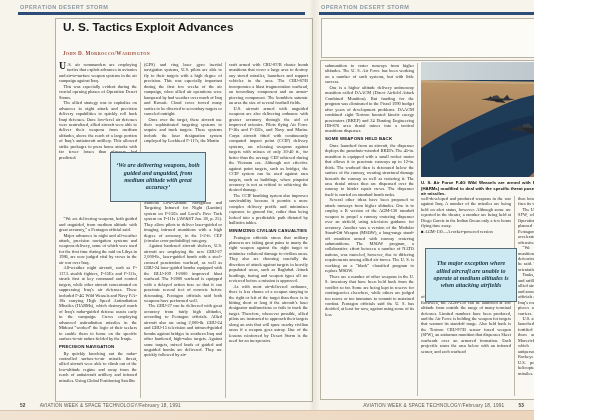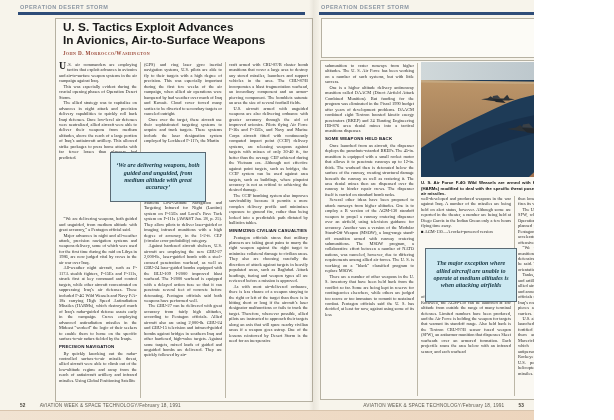--- a/index.html
+++ b/index.html
@@ -86,21 +86,20 @@
   <div class="kicker kicker-left">OPERATION DESERT STORM</div>
   <div class="rule rule-left"></div>
   <div class="kicker kicker-right">OPERATION DESERT STORM</div>
   <div class="rule rule-right">
     <span class="rule-tip"></span>
   </div>
 
   <div class="article-box left-box"></div>
   <div class="title">
     <div>U. S. Tactics Exploit Advances</div>
-    <div>In Avionics, Air-to-Surface Weapons</div>
   </div>
   <div class="byline">John D. Morrocco/Washington</div>
 
   <div class="col lc1">
       <p class="para drop"><span class="dropcap">U</span>.S. air commanders are employing tactics that exploit advances in avionics and air-to-surface weapon systems in the air campaign against Iraq.</p>
       <p class="para p">This was especially evident during the crucial opening phases of Operation Desert Storm.</p>
       <p class="para p">The allied strategy was to capitalize on advances in night attack and precision delivery capabilities to quickly roll back Iraqi defenses. Once low-level air defenses were neutralized, allied aircraft were able to deliver their weapons from medium altitudes, above the reach of a large portion of Iraq’s antiaircraft artillery. This allowed strike packages to press home attacks with far fewer losses than planners had predicted.</p>
       <div class="col-gap" style="height: 56px;"></div>
       <p class="para p">“We are delivering weapons, both guided and unguided, from medium altitude with great accuracy,” a Pentagon official said.</p>
       <p class="para p">Major advances in night and all-weather attack, precision navigation systems and weapons delivery, some of which were used for the first time during the raid on Libya in 1986, are now judged vital by crews in the air war over Iraq.</p>

